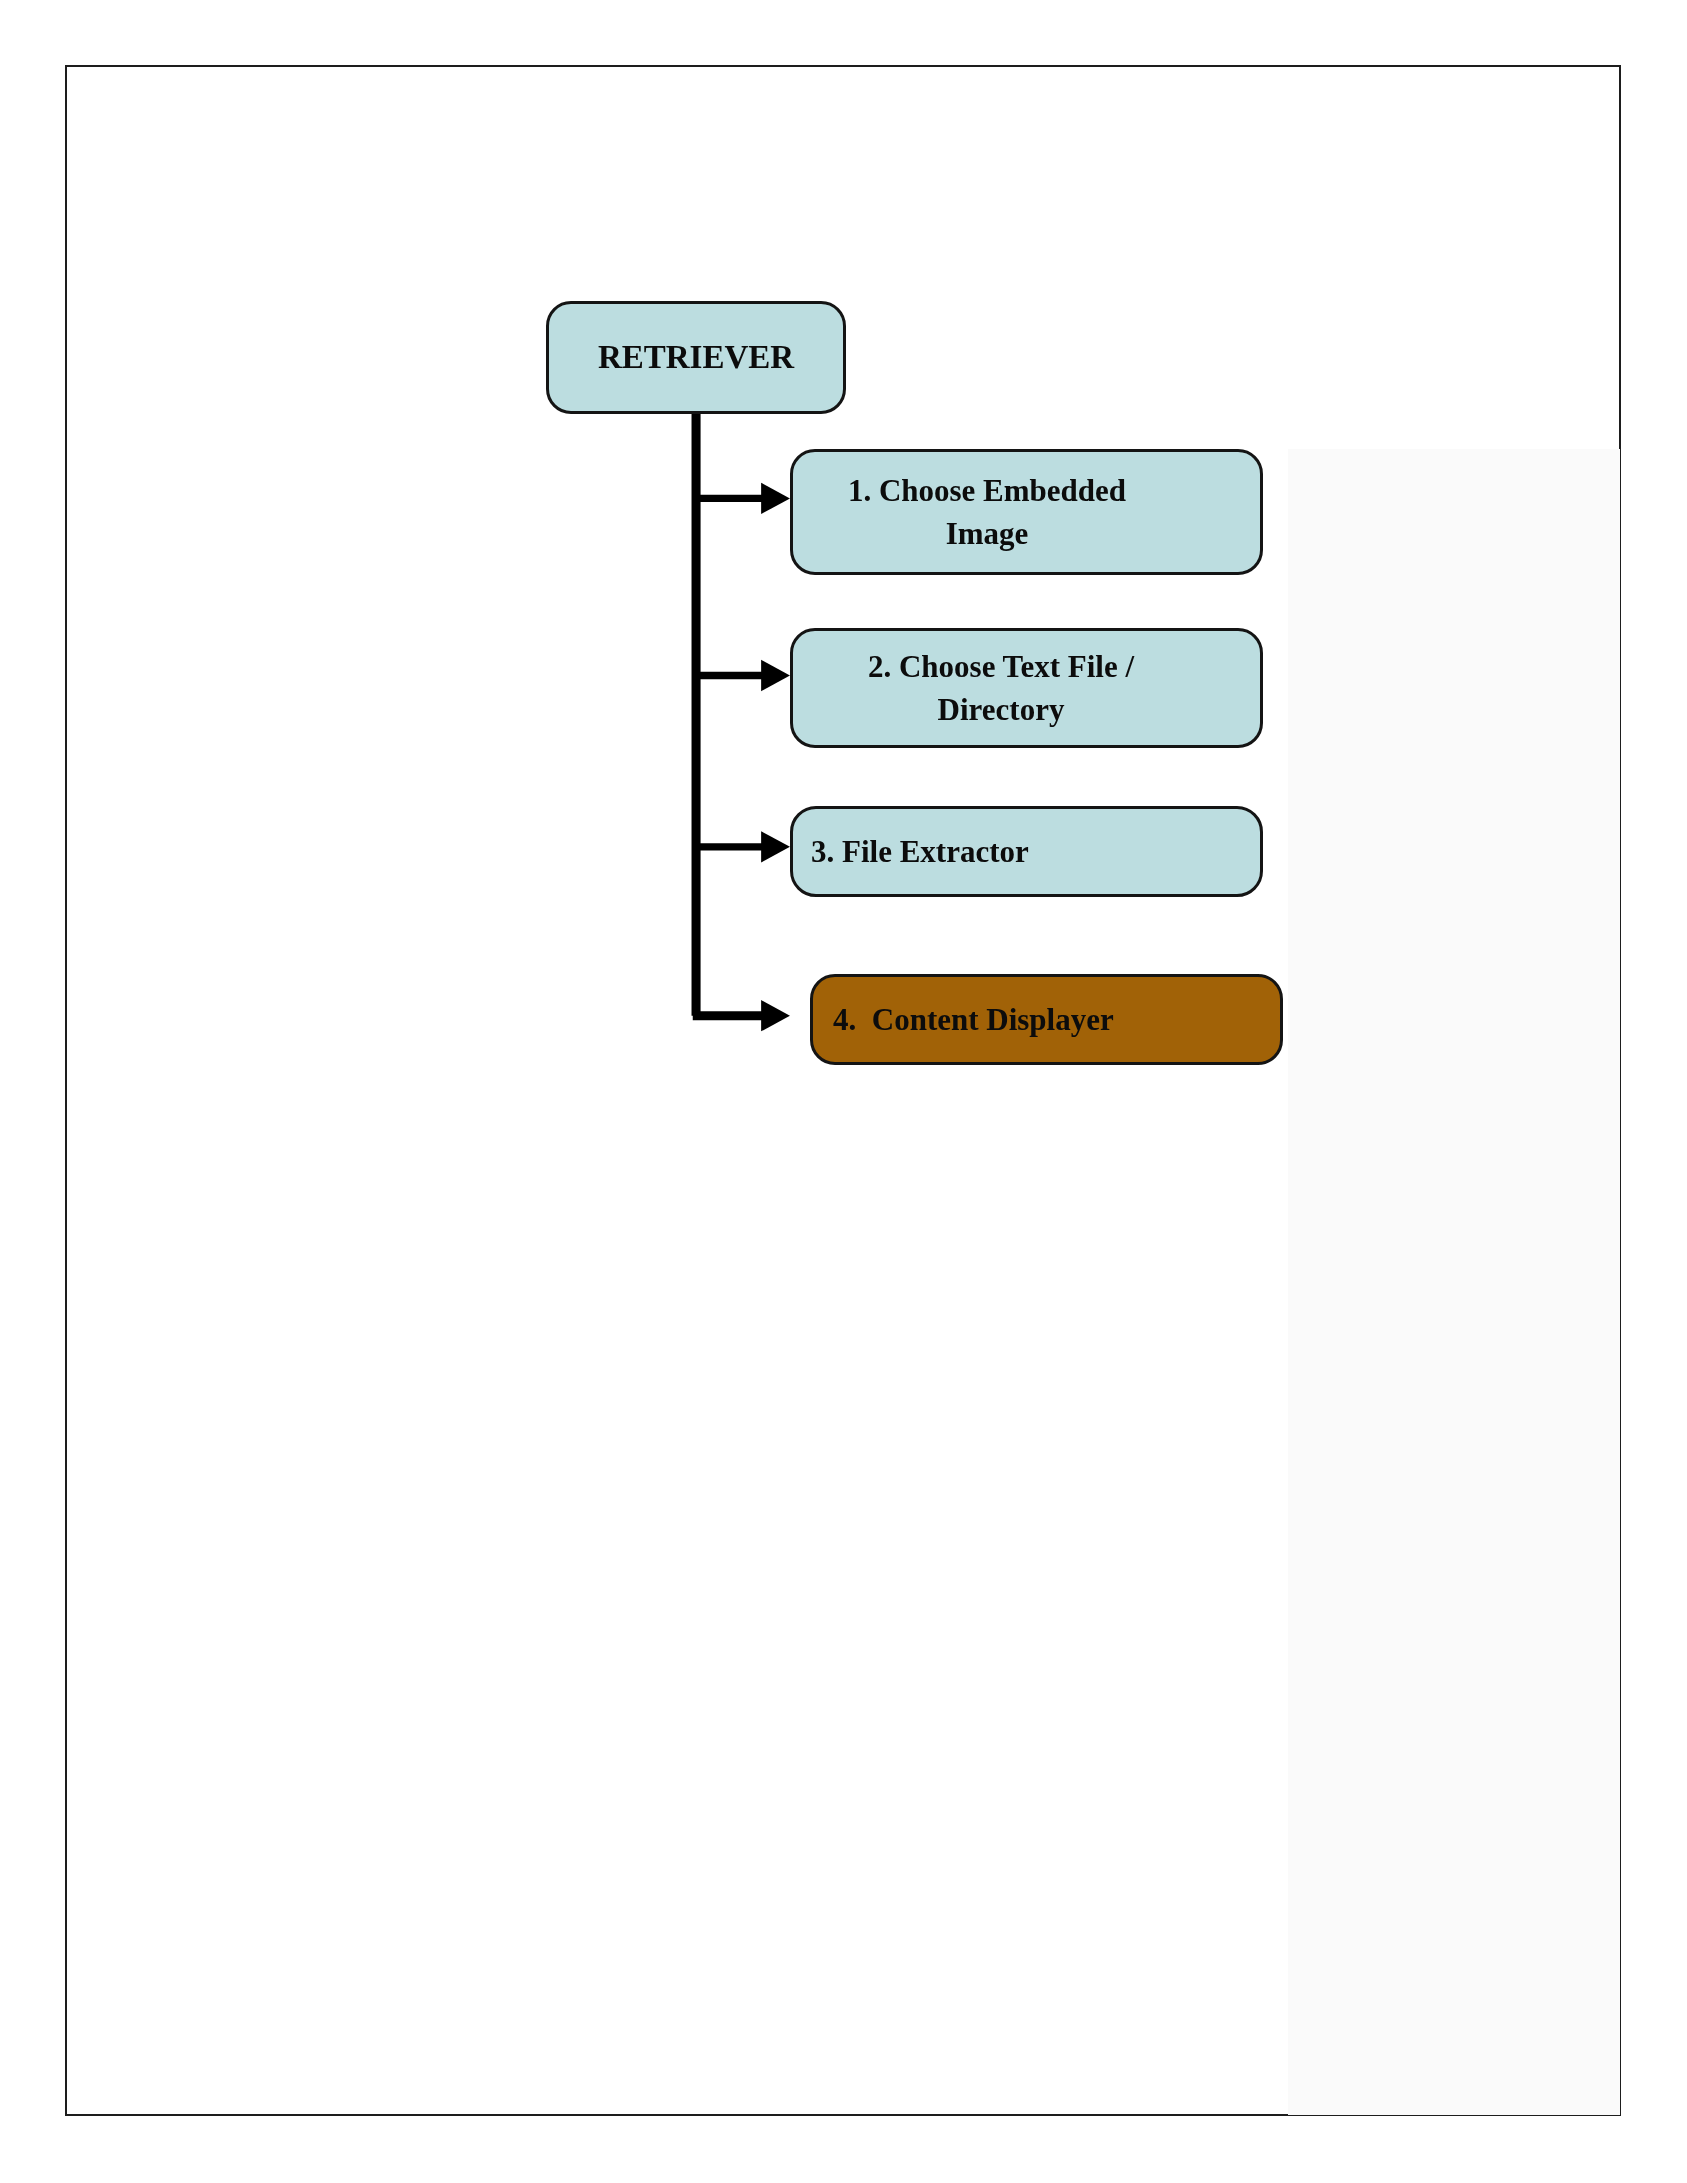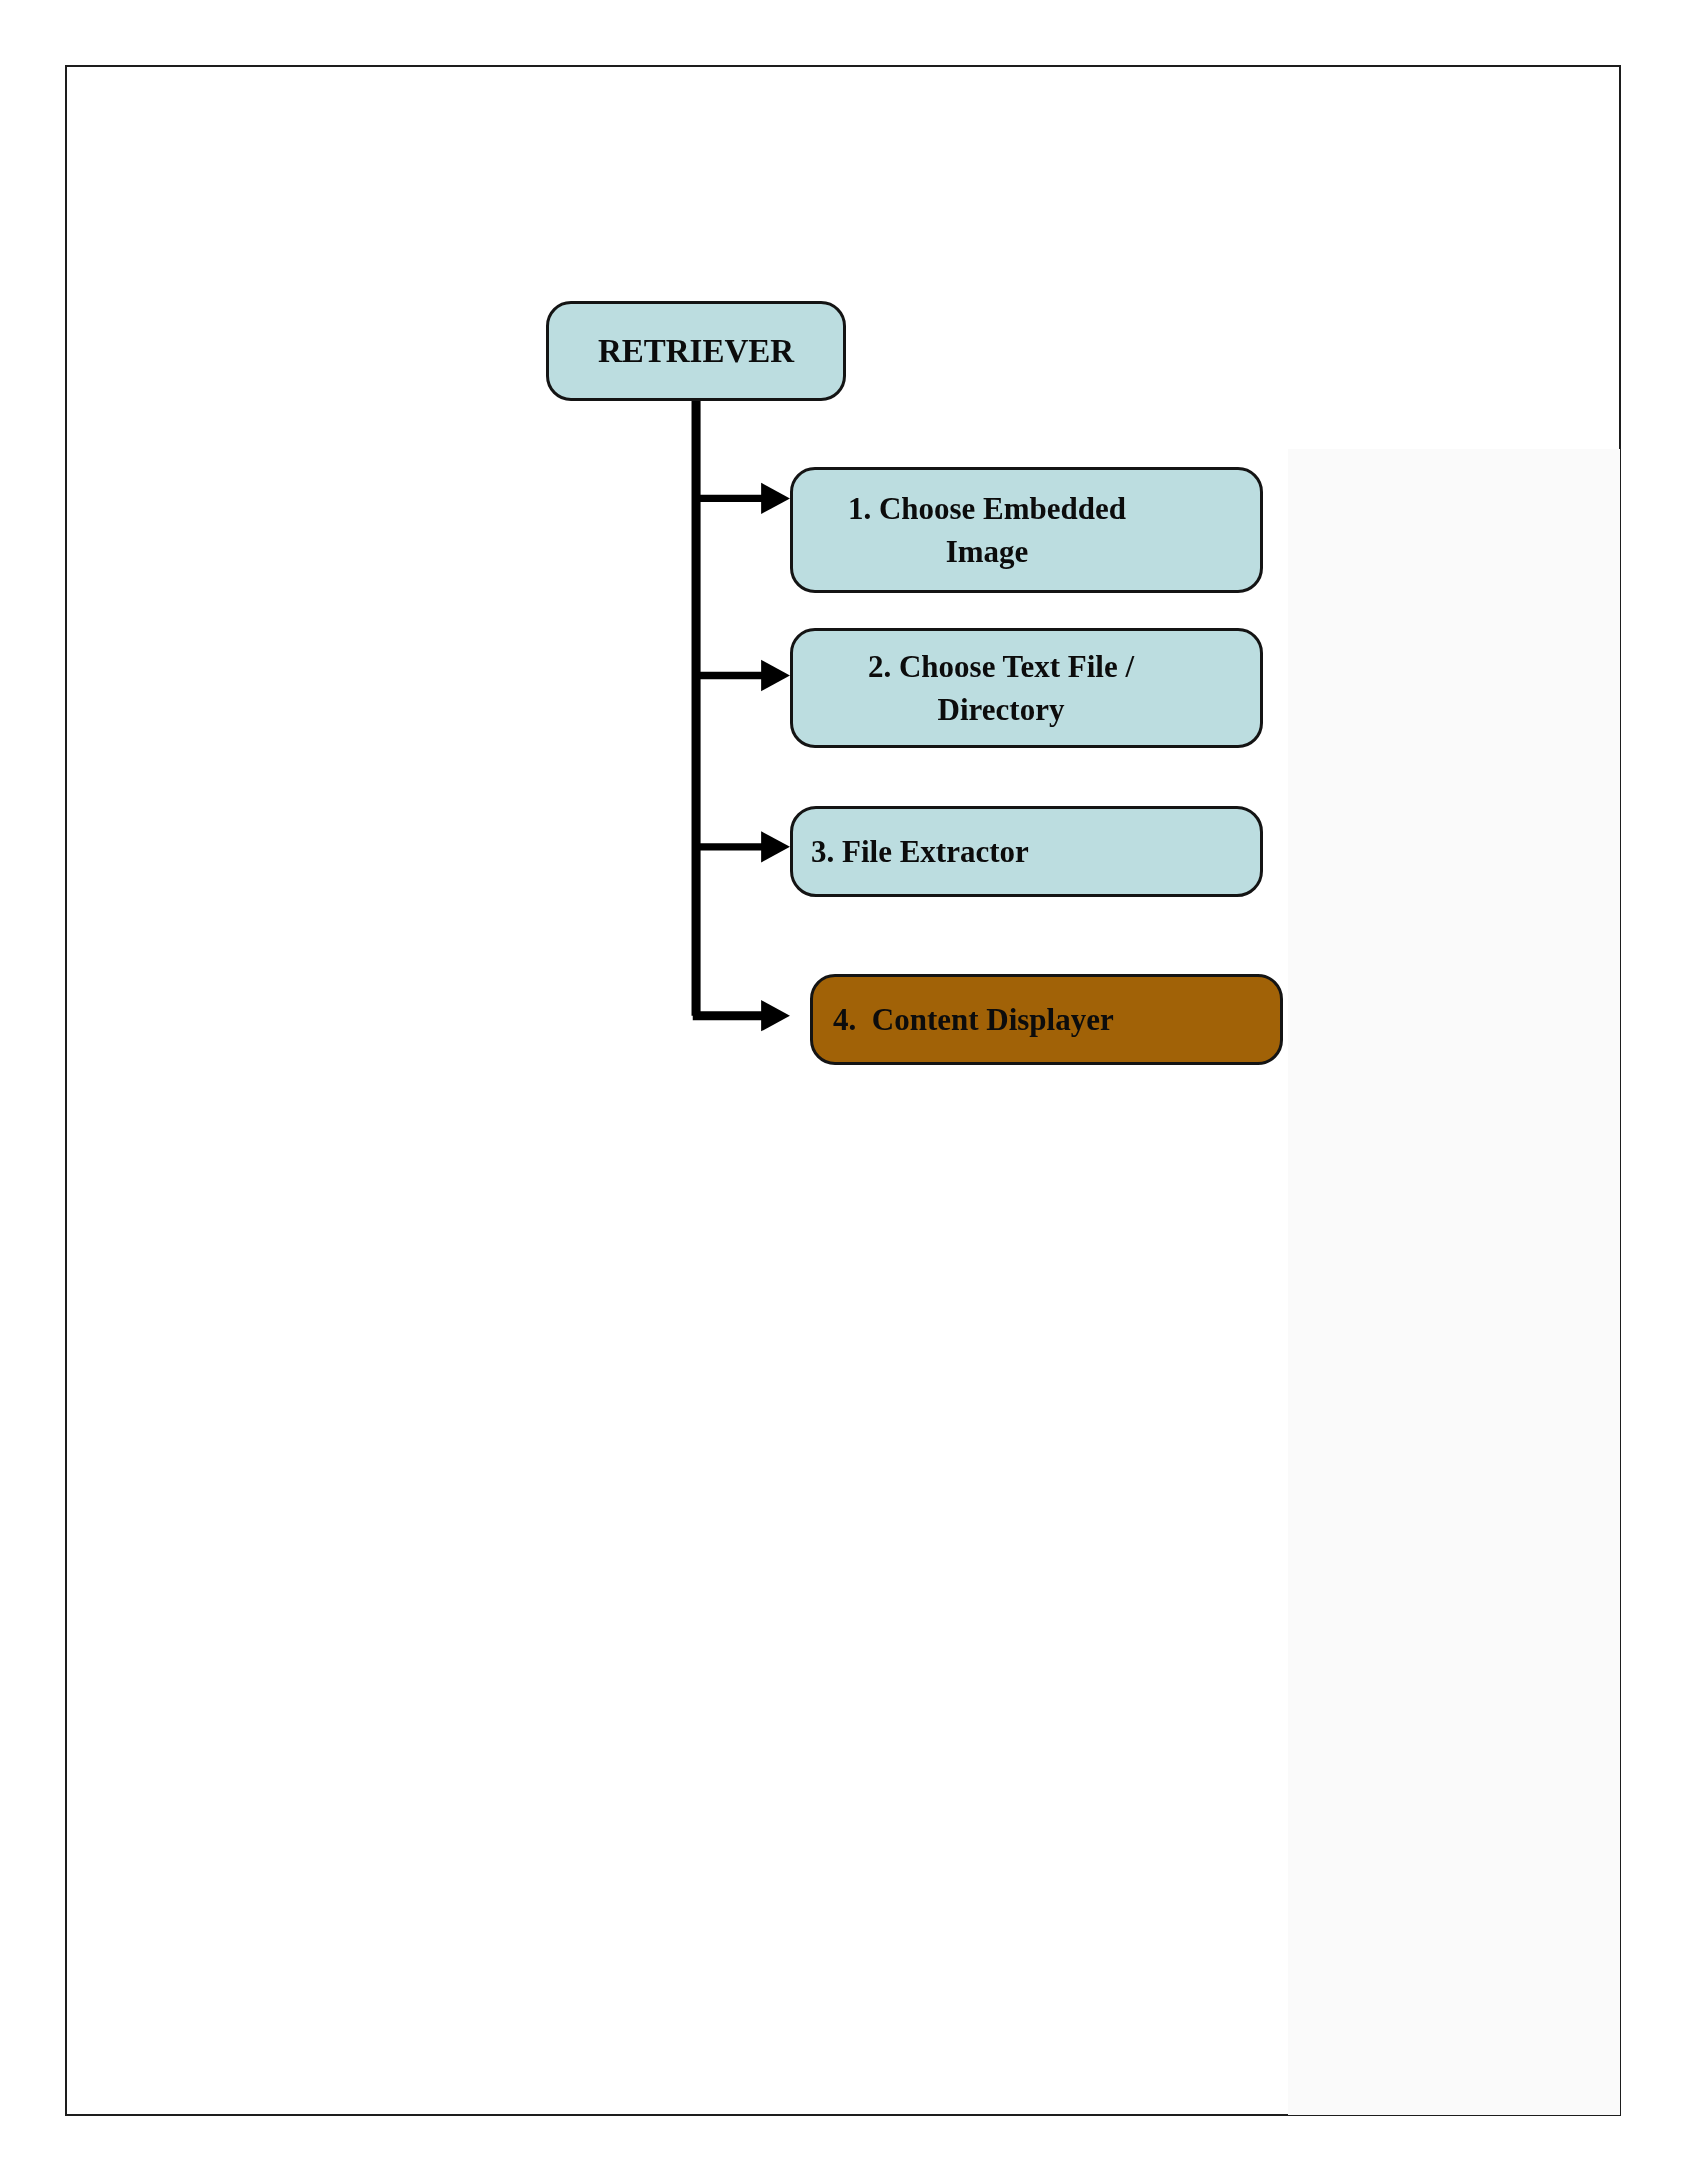--- a/index.html
+++ b/index.html
@@ -41,32 +41,32 @@
     color: #0c0c0c;
     font-weight: bold;
   }
   .node span {
     white-space: pre-wrap;
     display: block;
     width: 100%;
   }
   .root {
     left: 546px; top: 301px;
-    width: 300px; height: 100px;
+    width: 300px; height: 113px;
     justify-content: center;
     font-size: 33px;
     text-align: center;
   }
   .child {
     left: 790px;
     width: 473px;
     font-size: 31px;
     line-height: 43px;
   }
-  .c1 { top: 467px;  height: 126px; justify-content: center; text-align: center; padding-right: 79px; }
+  .c1 { top: 449px;  height: 126px; justify-content: center; text-align: center; padding-right: 79px; }
   .c2 { top: 628px;  height: 120px; justify-content: center; text-align: center; padding-right: 51px; }
   .c3 { top: 806px;  height: 91px; text-align: left; padding-left: 18px; border-radius: 26px; }
   .c4 { top: 974px; height: 91px; text-align: left; padding-left: 20px; }
 </style>
 </head>
 <body>
 
 <div class="canvas" style="background: rgb(255, 255, 255);">
 
   <div class="page-border" style="border-color: rgb(29, 29, 29);"></div>

